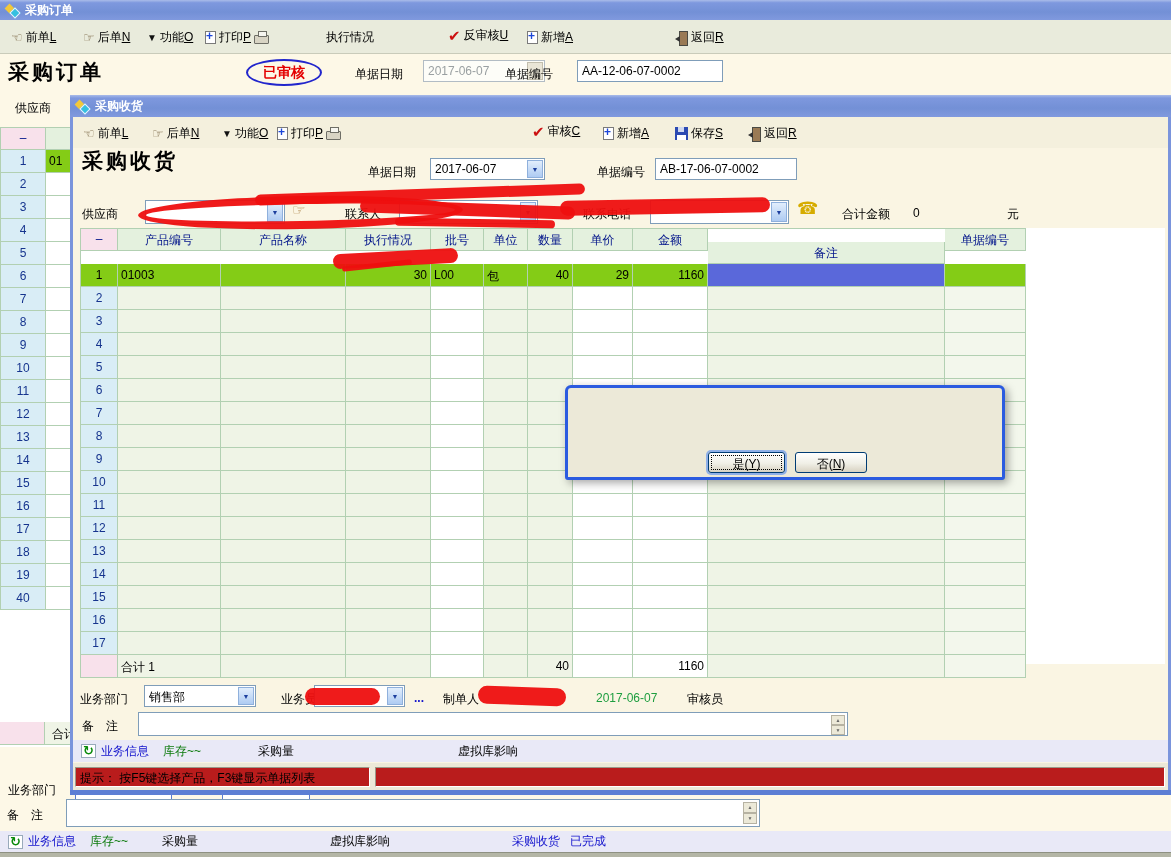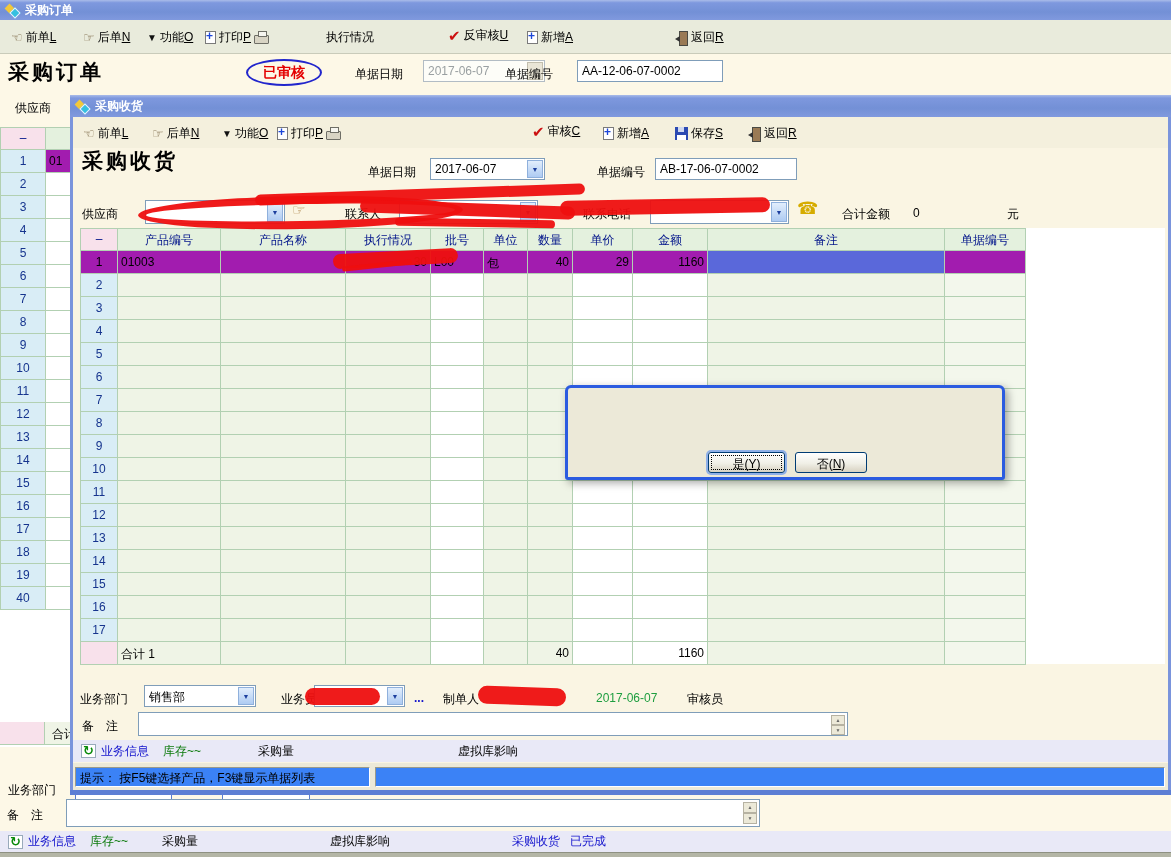--- a/index.html
+++ b/index.html
@@ -51,28 +51,28 @@
            font-size:14px; display:flex; align-items:center; justify-content:center; }
 
   
   .grid { position:absolute; border-top:1px solid #b2d0b2; border-left:1px solid #b2d0b2; background:#fff; }
   .grow { display:flex; }
   .gc { border-right:1px solid #b2d0b2; border-bottom:1px solid #b2d0b2; padding:4px 3px 0 3px;
         overflow:hidden; white-space:nowrap; height:23px; }
   .gh { height:22px; background:#e4f1de; color:#00138a; text-align:center; padding-top:3px; }
   .bg-pale { background:#eff4e6; } .bg-white { background:#fff; } .bg-palew { background:#f3f7ec; }
   .bg-num { background:#d9edf6; color:#16348e; text-align:center; }
-  .bg-cyan { background:#a21caf; } .bg-pink { background:#f8e1eb; }
+  .bg-cyan { background:#84cc16; } .bg-pink { background:#f8e1eb; }
   .bg-selblue { background:#5a68da; }
   .ar { text-align:right; } .ac { text-align:center; }
 
   .lavrow { position:absolute; background:#e9e9f7; display:flex; align-items:center; }
   .link-blue { color:#1212cc; } .link-green { color:#0b7a0b; }
   .statusbar { position:absolute; background:#ece9d8; }
-  .sunken { position:absolute; background:#3b82f6; border:1px solid; border-color:#9a9a8a #ffffff #ffffff #9a9a8a; padding:2px 4px; overflow:hidden; white-space:nowrap; }
+  .sunken { position:absolute; background:#b91c1c; border:1px solid; border-color:#9a9a8a #ffffff #ffffff #9a9a8a; padding:2px 4px; overflow:hidden; white-space:nowrap; }
 
   
   .iwin { position:absolute; left:70px; top:95px; width:1101px; height:700px; background:#faf5e3; z-index:10; }
   .iwin .edge { position:absolute; background:#7a94dc; }
 
   
   .dialog { position:absolute; left:565px; top:385px; width:440px; height:95px; z-index:30;
             border:3px solid #2b5be0; border-radius:6px 6px 3px 3px; background:#ece9d8; box-shadow:3px 3px 8px rgba(0,0,0,.35); }
   .dlg-title { height:22px; background:linear-gradient(180deg,#6c97f4 0%,#2b62e0 25%,#1e4fd0 65%,#2f63e4 100%);
                border-radius:3px 3px 0 0; color:#fff; font-weight:bold; display:flex; align-items:center; padding:0 6px; }
@@ -335,21 +335,21 @@
         <div class="grow">
           <div class="gc gh bg-pink" style="width: 37px;">–</div>
           <div class="gc gh" style="width: 103px;">产品编号</div>
           <div class="gc gh" style="width: 125px;">产品名称</div>
           <div class="gc gh" style="width: 85px;">执行情况</div>
           <div class="gc gh" style="width: 53px;">批号</div>
           <div class="gc gh" style="width: 44px;">单位</div>
           <div class="gc gh" style="width: 45px;">数量</div>
           <div class="gc gh" style="width: 60px;">单价</div>
           <div class="gc gh" style="width: 75px;">金额</div>
-          <div class="gc gh" style="width: 237px;">备注</div>
+          <div class="gc gh" style="width: 237px; margin-top: 13px;">备注</div>
           <div class="gc gh" style="width: 81px;">单据编号</div>
         </div>
         <div class="grow">
           <div class="gc bg-cyan ac" style="width: 37px;">1</div>
           <div class="gc bg-cyan " style="width: 103px;">01003</div>
           <div class="gc bg-cyan " style="width: 125px;"></div>
           <div class="gc bg-cyan ar" style="width: 85px;">30</div>
           <div class="gc bg-cyan " style="width: 53px;">L00</div>
           <div class="gc bg-cyan " style="width: 44px;">包</div>
           <div class="gc bg-cyan ar" style="width: 45px;">40</div>

